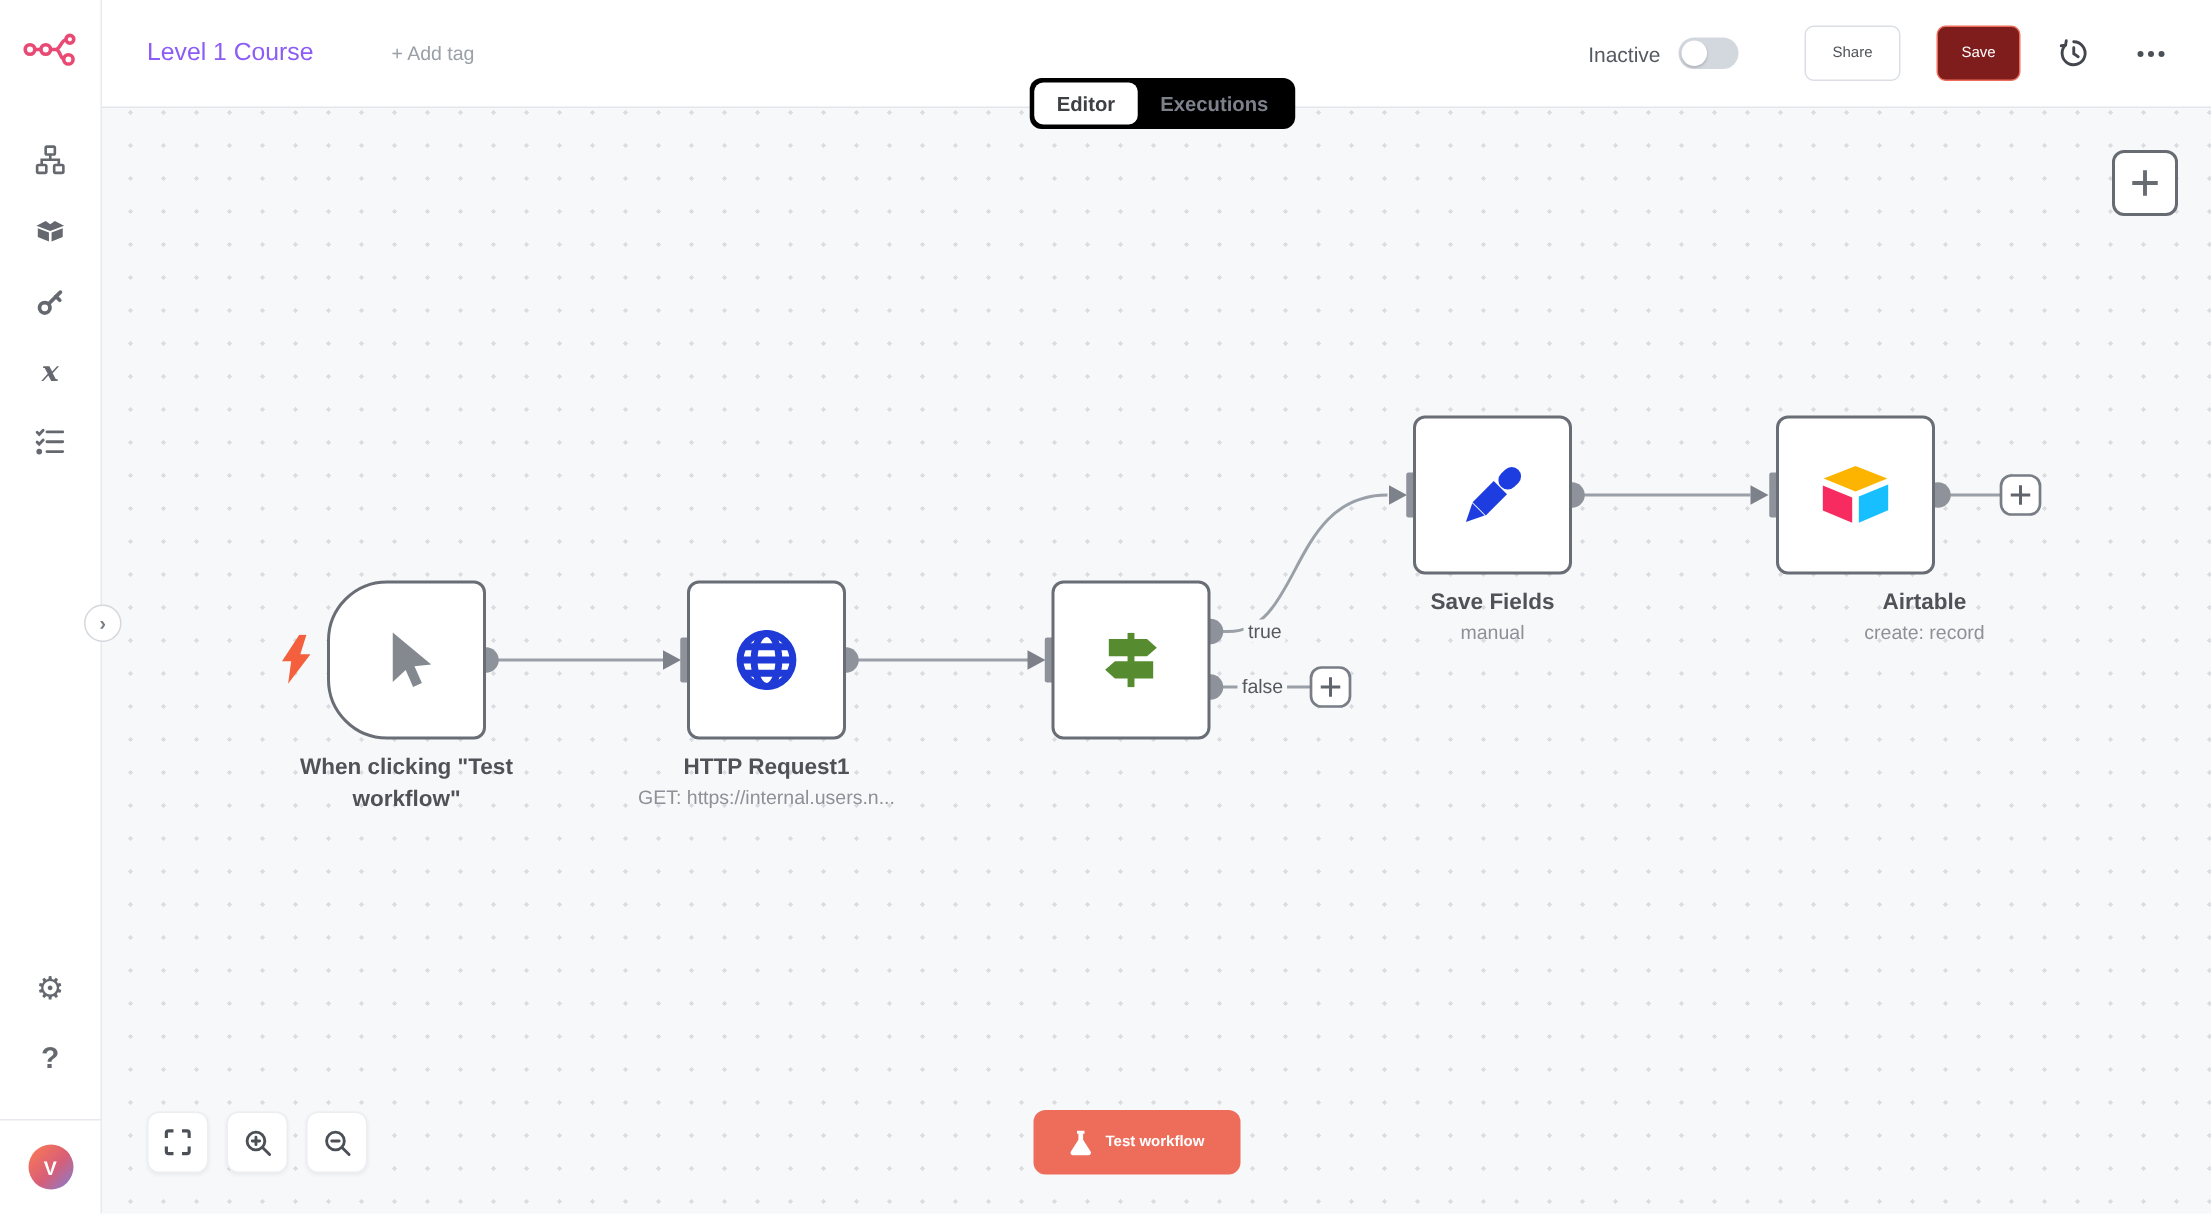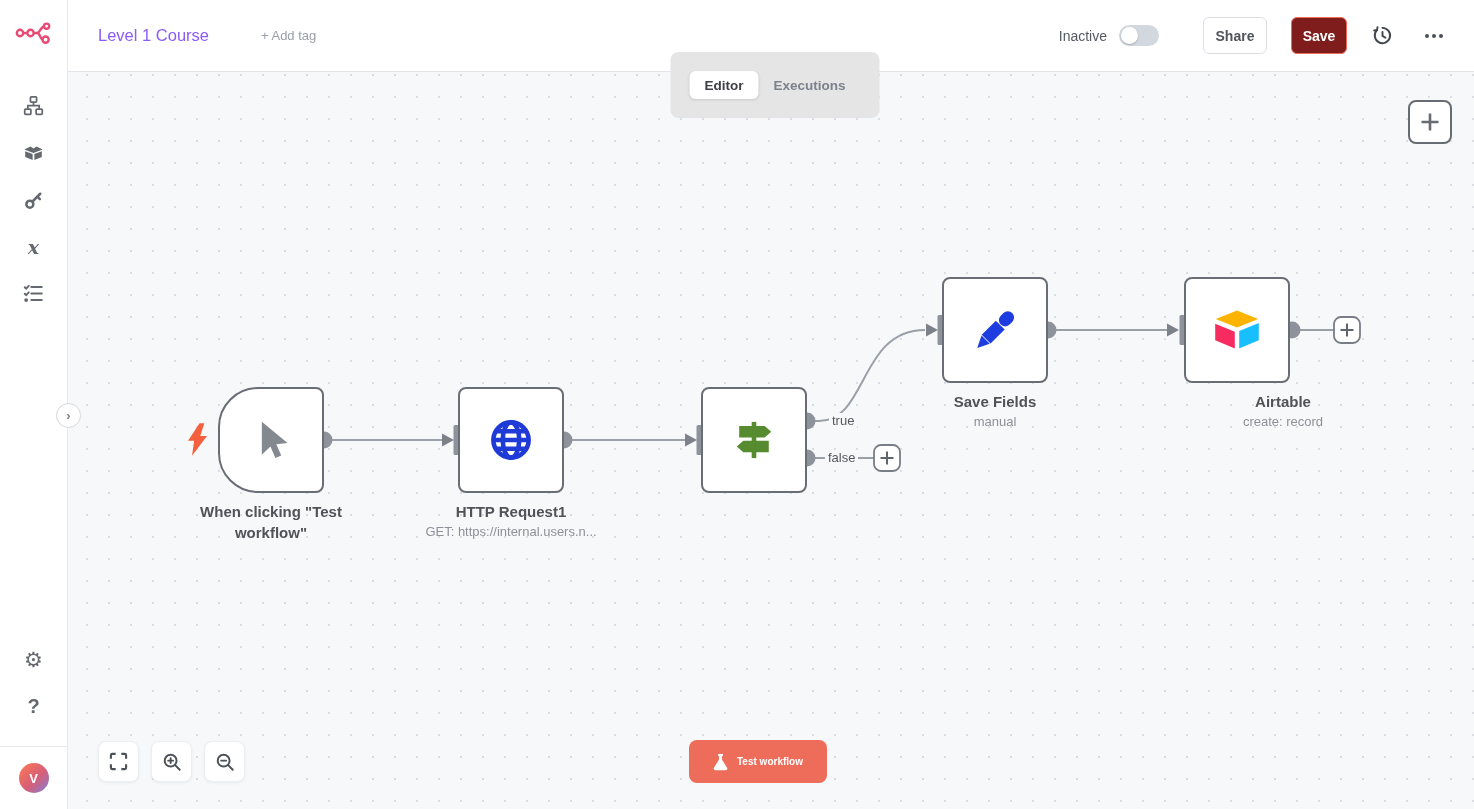--- a/index.html
+++ b/index.html
@@ -26,30 +26,30 @@
   
   .header { position:absolute; left:68px; top:0; right:0; height:72px; background:#fff;
     border-bottom:1px solid #e2e5ea; display:flex; align-items:center; z-index:10; }
   .wf-title { margin-left:30px; font-size:16.5px; font-weight:500; color:#8b5cf6; }
   .add-tag { margin-left:52px; font-size:13px; color:#9aa0a8; cursor:pointer; }
   .header-right { margin-left:auto; margin-right:30px; display:flex; align-items:center; }
   .status-label { font-size:14px; color:#555a62; margin-right:12px; }
   .toggle { width:40px; height:21px; border-radius:11px; background:#d3d7de; position:relative; cursor:pointer; }
   .toggle .knob { position:absolute; left:2px; top:2px; width:17px; height:17px; border-radius:50%; background:#fff;
     box-shadow:0 1px 2px rgba(0,0,0,.2); }
-  .btn { height:37px; border-radius:6px; font-size:14px; font-weight:700;
+  .btn { height:37px; border-radius:6px; font-size:10px; font-weight:400;
     display:flex; align-items:center; justify-content:center; cursor:pointer; }
   .btn-share { width:64px; margin-left:44px; background:#fff; border:1px solid #dbdfe5; color:#4f535a; }
   .btn-save { width:56px; margin-left:24px; background:#7f1d1d; border:1px solid #ed6d5a; color:#fff; }
   .hist-btn { margin-left:24px; cursor:pointer; display:flex; }
   .dots-btn { margin-left:30px; cursor:pointer; display:flex; }
 
   
   .tabs { position:absolute; left:775px; top:52px; transform:translateX(-50%); z-index:40;
-    background:#e5e5e5; border-radius:8px; padding:19px; display:flex; }
+    background:#000000; border-radius:8px; padding:3px; display:flex; }
   .tab { height:28px; padding:0 15px; display:flex; align-items:center; border-radius:6px;
     font-size:13.5px; font-weight:600; color:#7c818c; cursor:pointer; }
   .tab.active { background:#fff; color:#3e4046; box-shadow:0 1px 3px rgba(0,0,0,.12); }
 
   
   .canvas { position:absolute; left:68px; top:72px; width:1406px; height:737px;
     background:#f7f8fa;
     background-image:radial-gradient(circle,#dadde2 1.4px,transparent 1.5px);
     background-size:22px 22px; background-position:8px 14px; }
   .edge-layer { position:absolute; left:0; top:0; }

